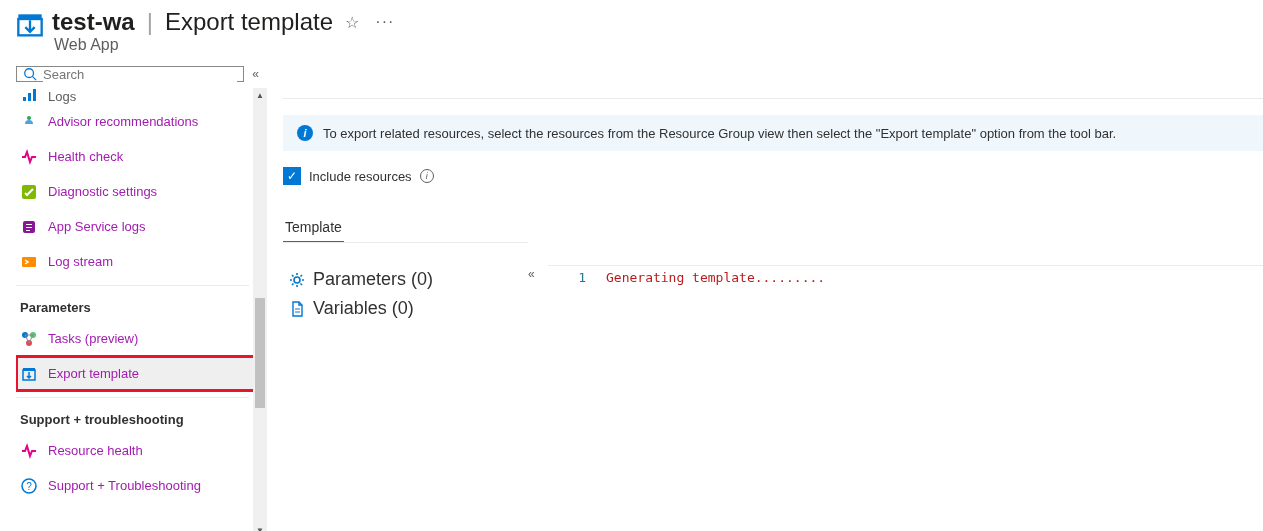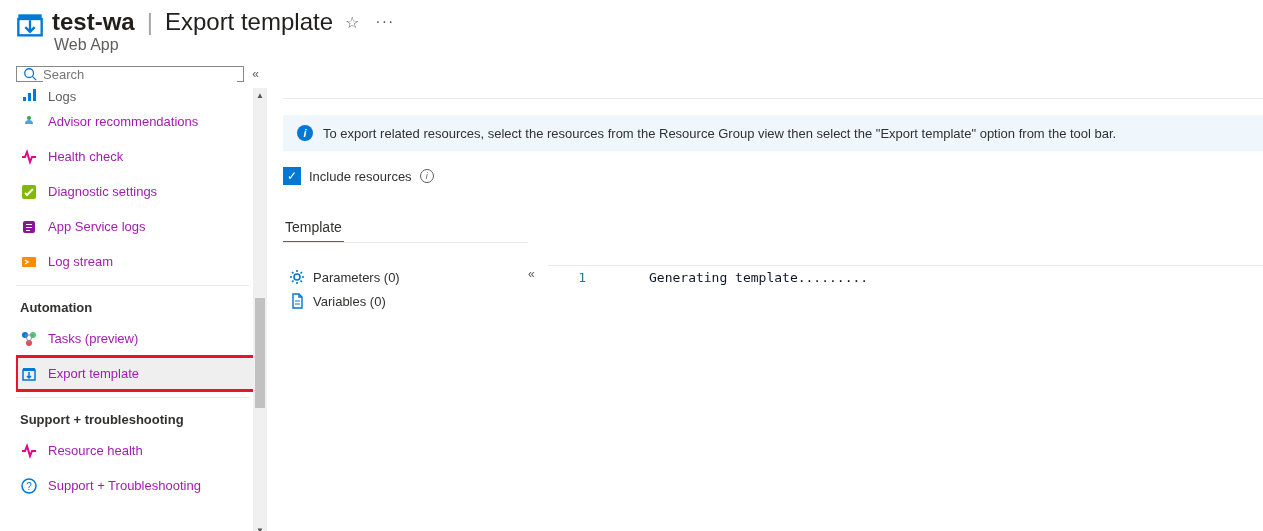--- a/index.html
+++ b/index.html
@@ -232,21 +232,21 @@
     .tmpl-tree {
       width: 245px;
       flex-shrink: 0;
       padding-left: 6px;
     }
     .tree-item {
       display: flex;
       align-items: center;
       gap: 8px;
       padding: 4px 0;
-      font-size: 13px;
+      font-size: 18px;
       cursor: pointer;
     }
     .tree-item .ticon { width: 16px; height: 16px; display:flex; align-items:center; justify-content:center; }
     .tmpl-collapse {
       width: 20px;
       color: #605e5c;
       font-size: 12px;
       padding-top: 2px;
       cursor: pointer;
     }
@@ -258,22 +258,21 @@
       font-size: 13px;
     }
     .gutter {
       width: 50px;
       text-align: right;
       padding: 4px 12px 0 0;
       color: #237893;
     }
     .code {
       padding: 4px 0 0 8px;
-      color: #0f172a;
-      margin-left: 43px;
+      color: #b91c1c;
     }
   </style>
 </head>
 <body>
 
 <div class="header">
   <span class="res-icon">
     <svg viewBox="0 0 24 24" width="28" height="28">
       <rect x="2" y="6" width="20" height="14" fill="none" stroke="#0078d4" stroke-width="2"></rect>
       <rect x="2" y="2" width="20" height="4" fill="#0078d4"></rect>
@@ -359,21 +358,21 @@
           <span class="icon">
             <svg width="16" height="16" viewBox="0 0 16 16">
                 <rect x="1" y="3" width="14" height="10" rx="1" fill="#ff8c00"></rect>
                 <path d="M4 6 L7 8 L4 10" stroke="#fff" stroke-width="1.5" fill="none"></path>
               </svg>
           </span>
           <span>Log stream</span>
         </div>
 
         <div class="nav-sep"></div>
-        <div class="nav-group">Automation</div>
+        <div class="nav-group">Parameters</div>
 
         <div class="nav-item">
           <span class="icon">
             <svg width="16" height="16" viewBox="0 0 16 16">
                 <circle cx="4" cy="4" r="3" fill="#0078d4"></circle>
                 <circle cx="12" cy="4" r="3" fill="#50c878"></circle>
                 <circle cx="8" cy="12" r="3" fill="#e74856"></circle>
                 <line x1="4" y1="4" x2="12" y2="4" stroke="#888"></line>
                 <line x1="4" y1="4" x2="8" y2="12" stroke="#888"></line>
                 <line x1="12" y1="4" x2="8" y2="12" stroke="#888"></line>

